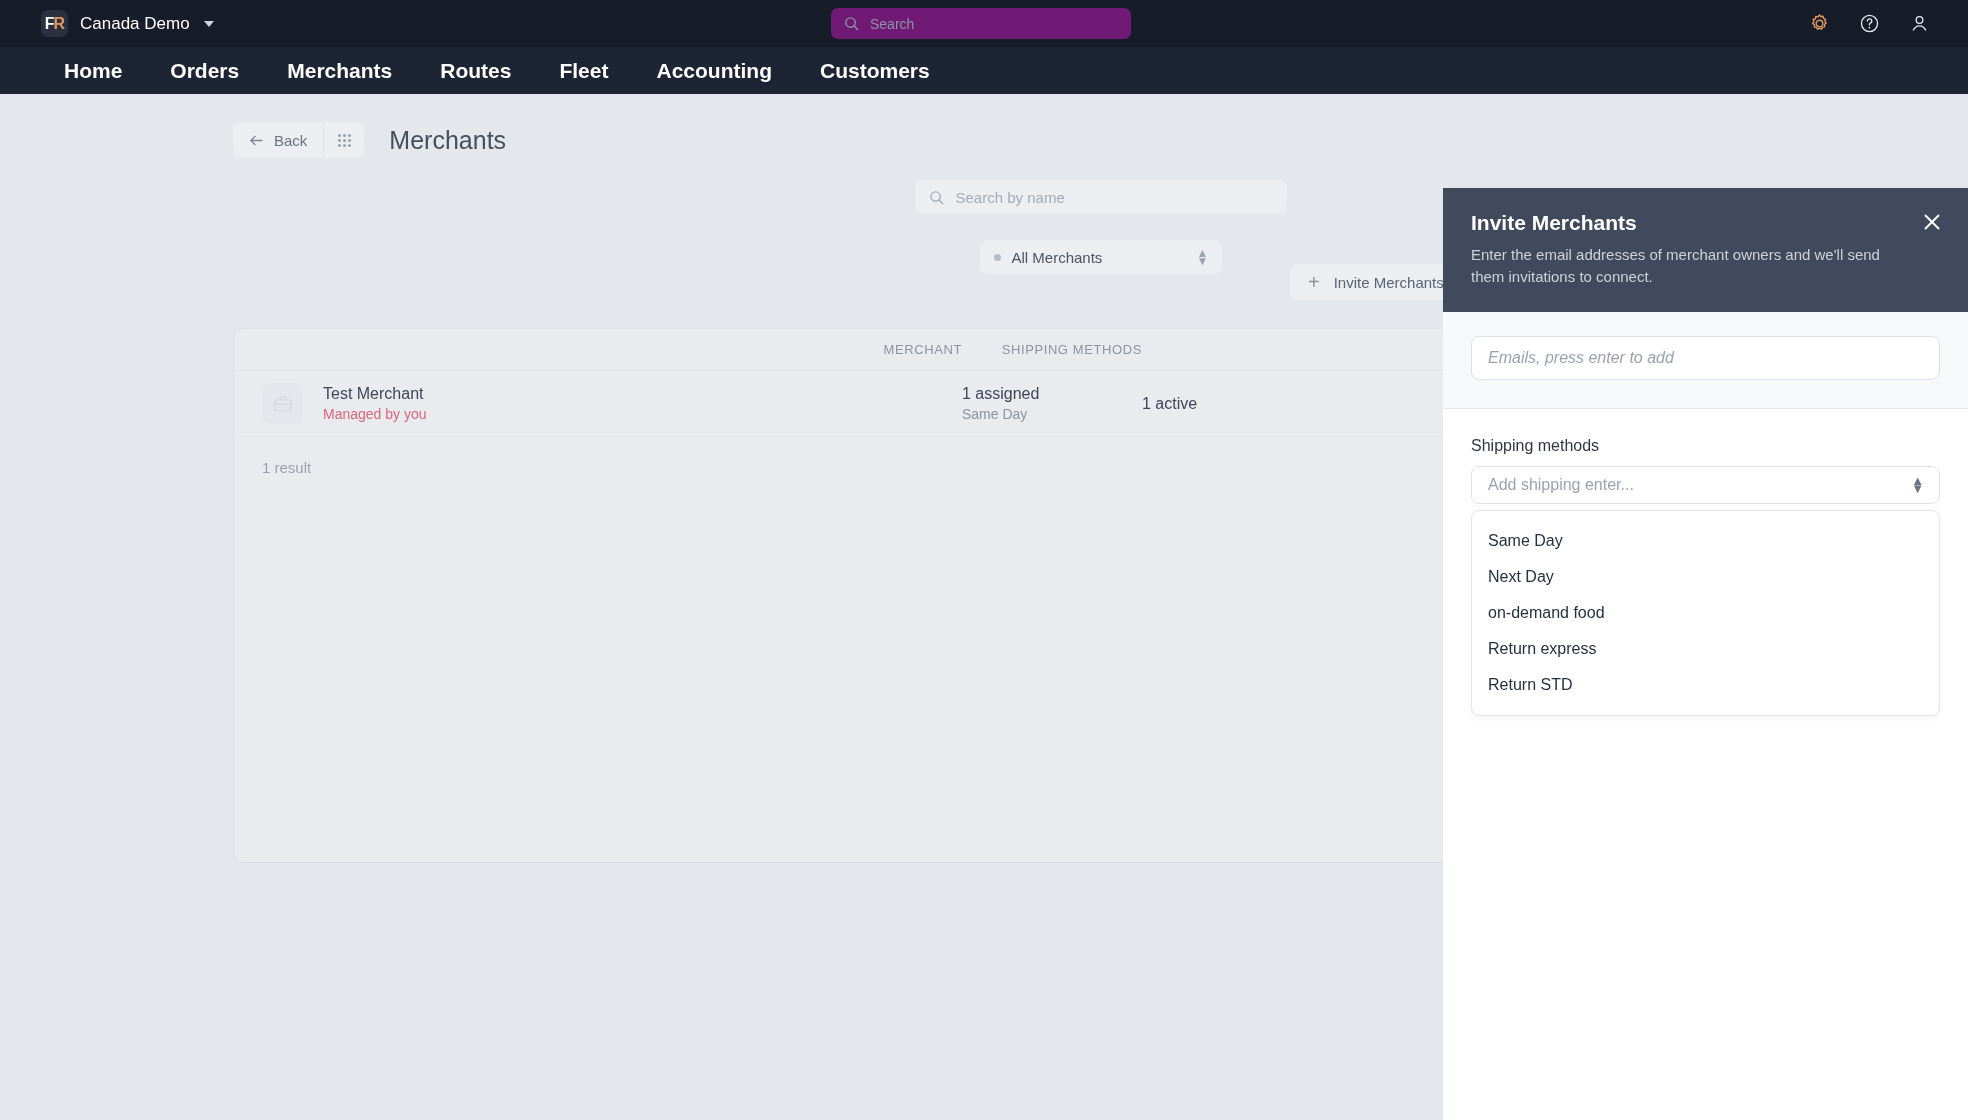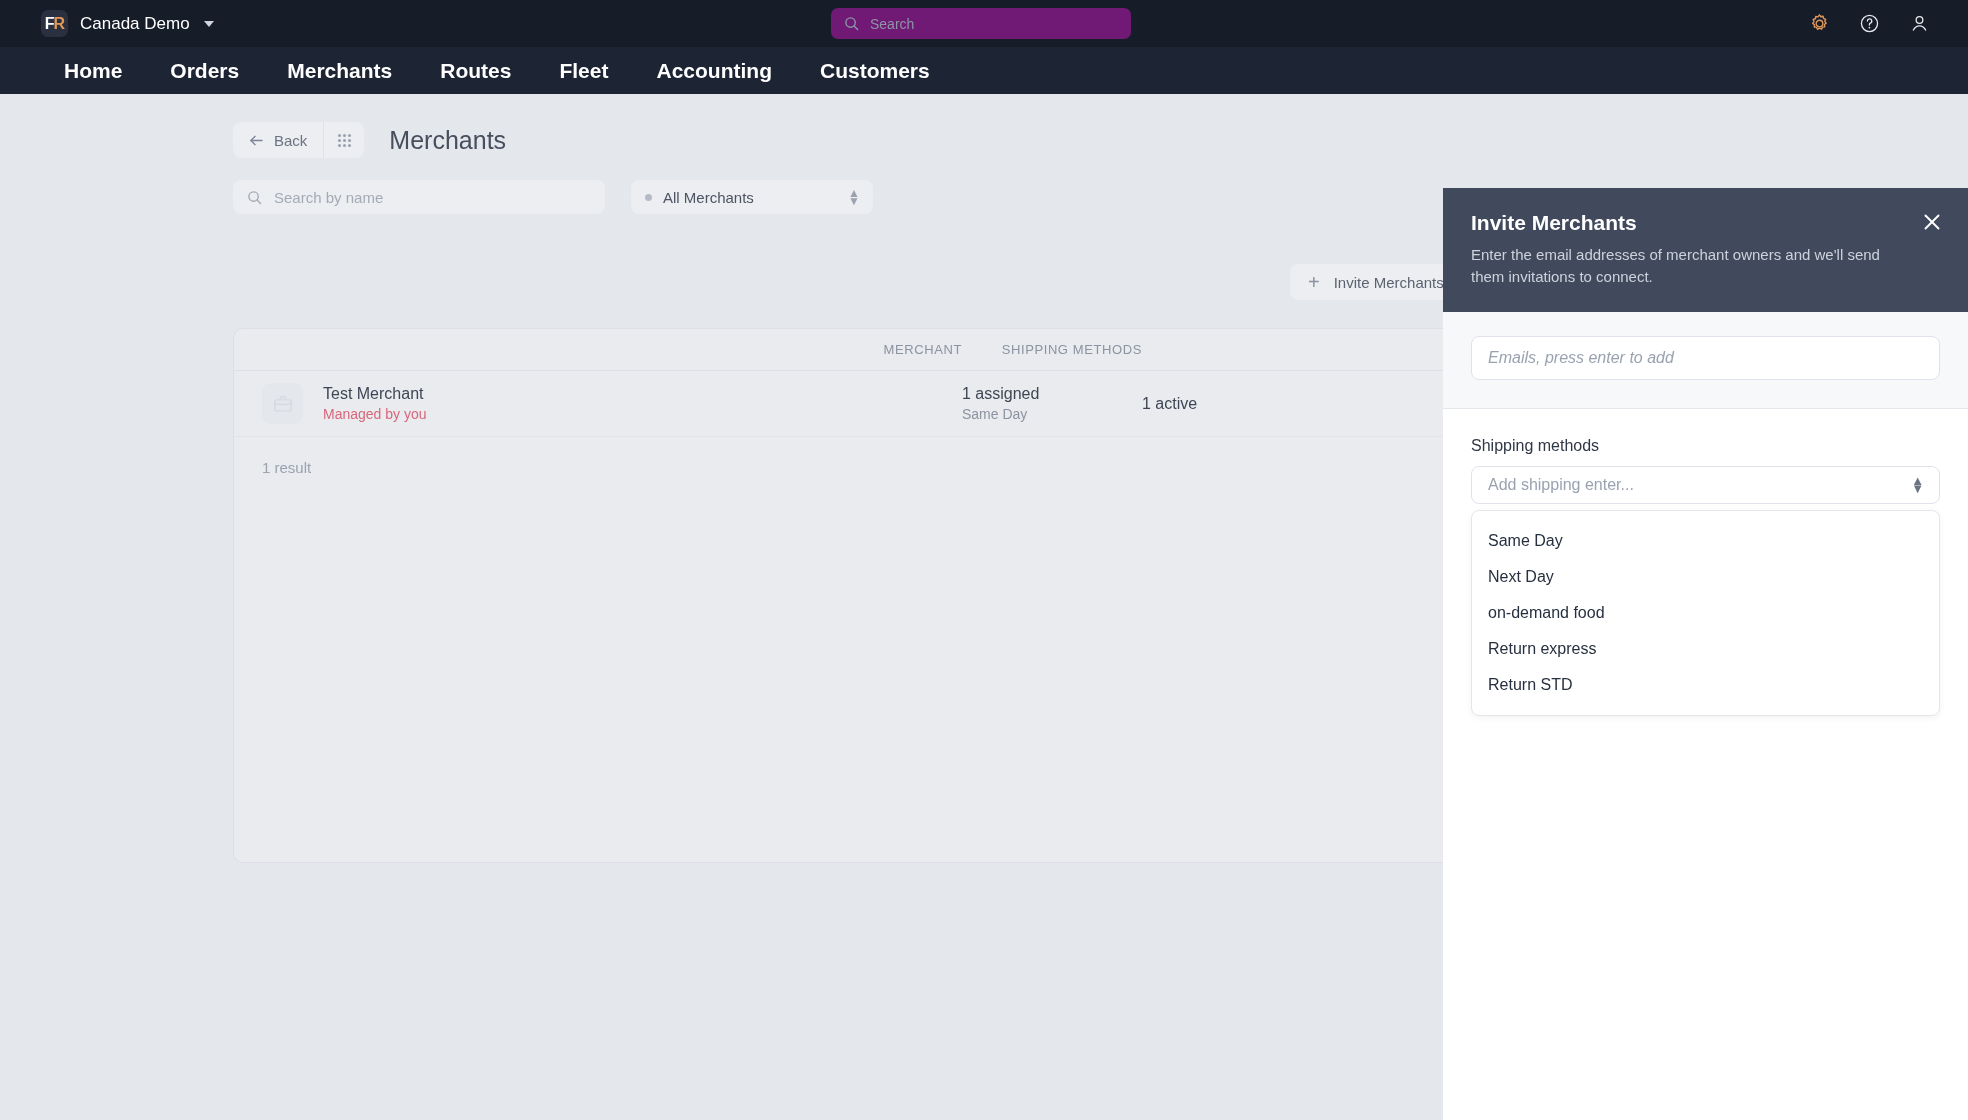--- a/index.html
+++ b/index.html
@@ -73,20 +73,21 @@
     display: flex; align-items: center; justify-content: center;
     width: 40px; cursor: pointer;
   }
   .dots { display: grid; grid-template-columns: repeat(3,3px); gap: 2px; }
   .dots i { width: 3px; height: 3px; background: #9aa2b0; border-radius: 50%; display:block; }
   .page-title { font-size: 25px; color: #464f5e; }
 
   .filters {
     display: flex; align-items: center; gap: 26px;
     padding: 22px 0 0 233px;
+    flex-direction: column;
   }
   .search-field {
     width: 372px; height: 34px; border-radius: 8px;
     background: #eceef1; display: flex; align-items: center; gap: 12px;
     padding: 0 14px;
   }
   .search-field .ph { color: #a4abb7; font-size: 15px; }
   .select-field {
     width: 242px; height: 34px; border-radius: 8px;
     background: #eceef1; display: flex; align-items: center; gap: 11px;

